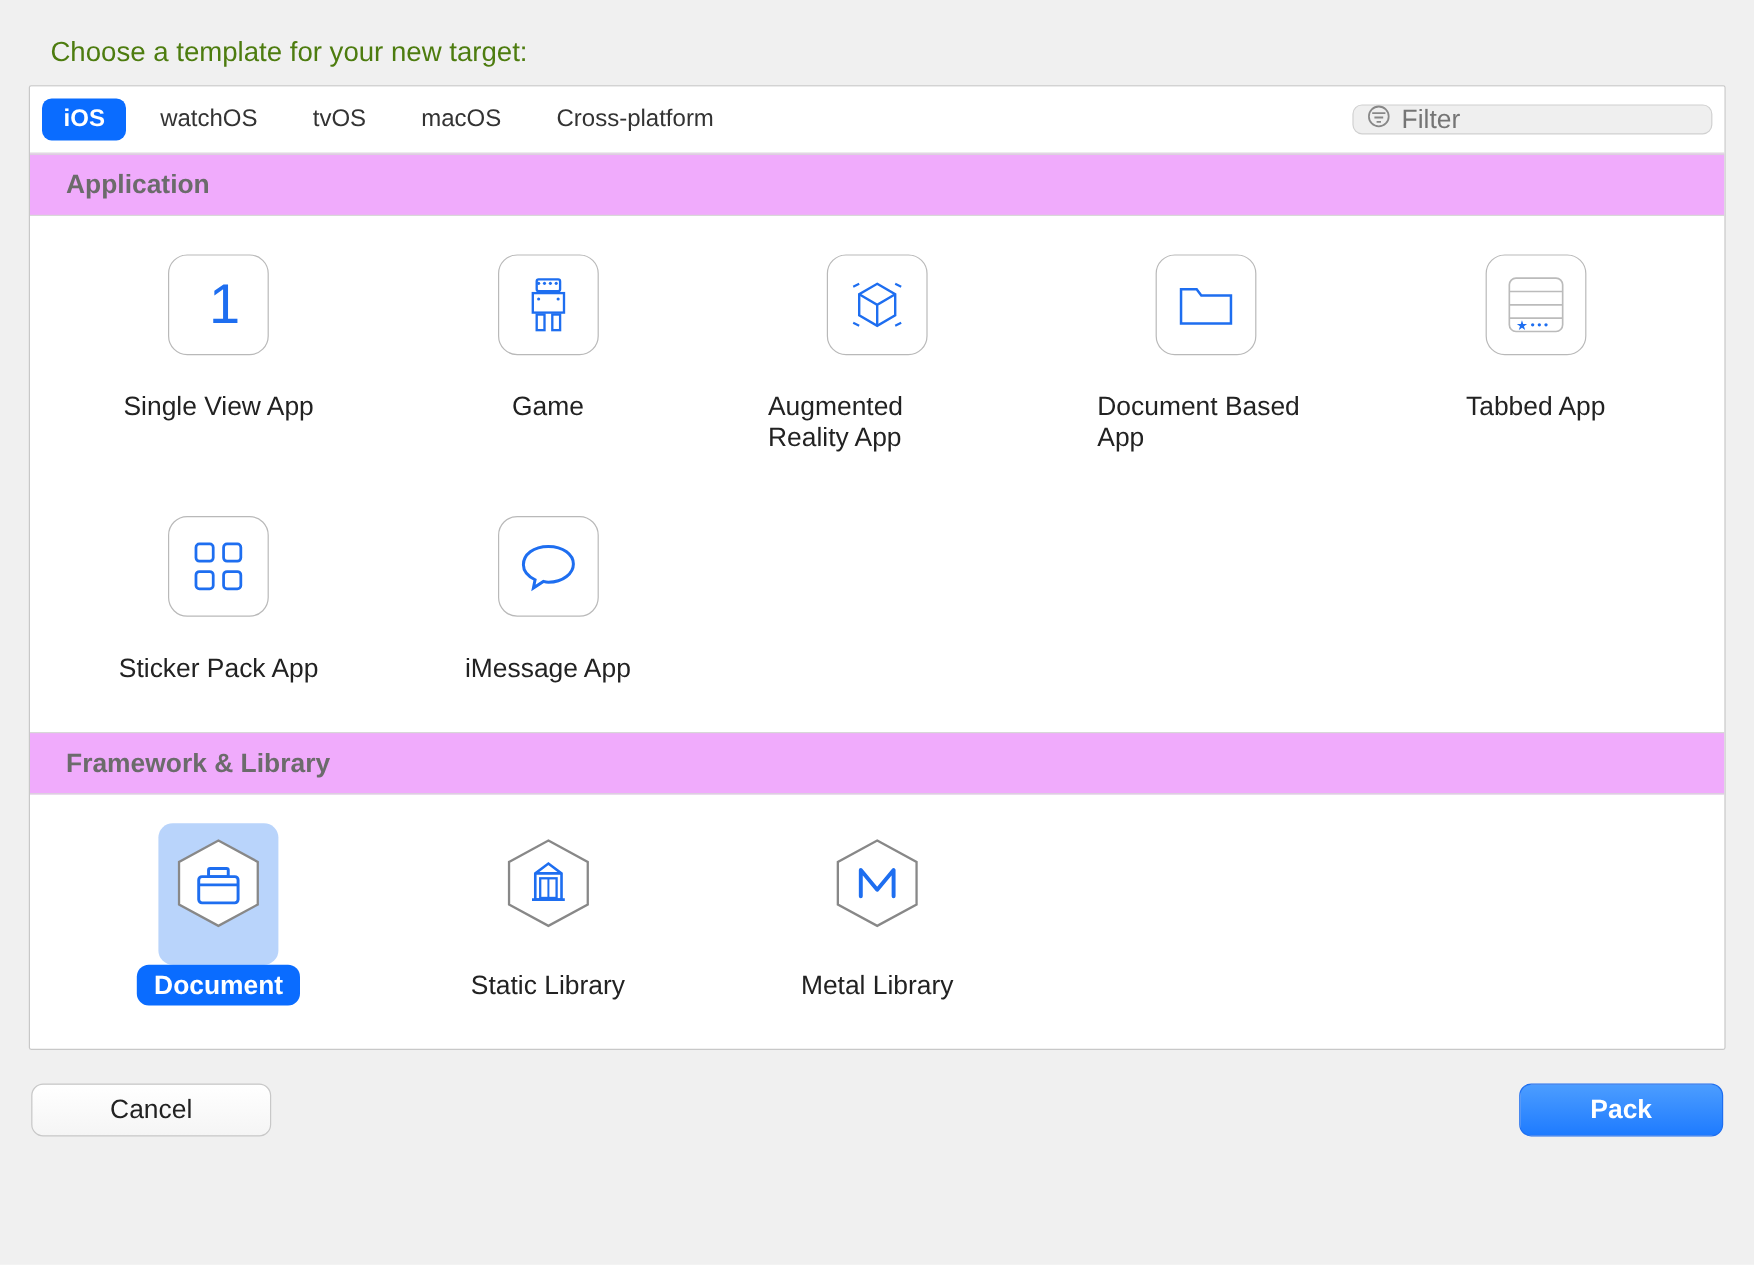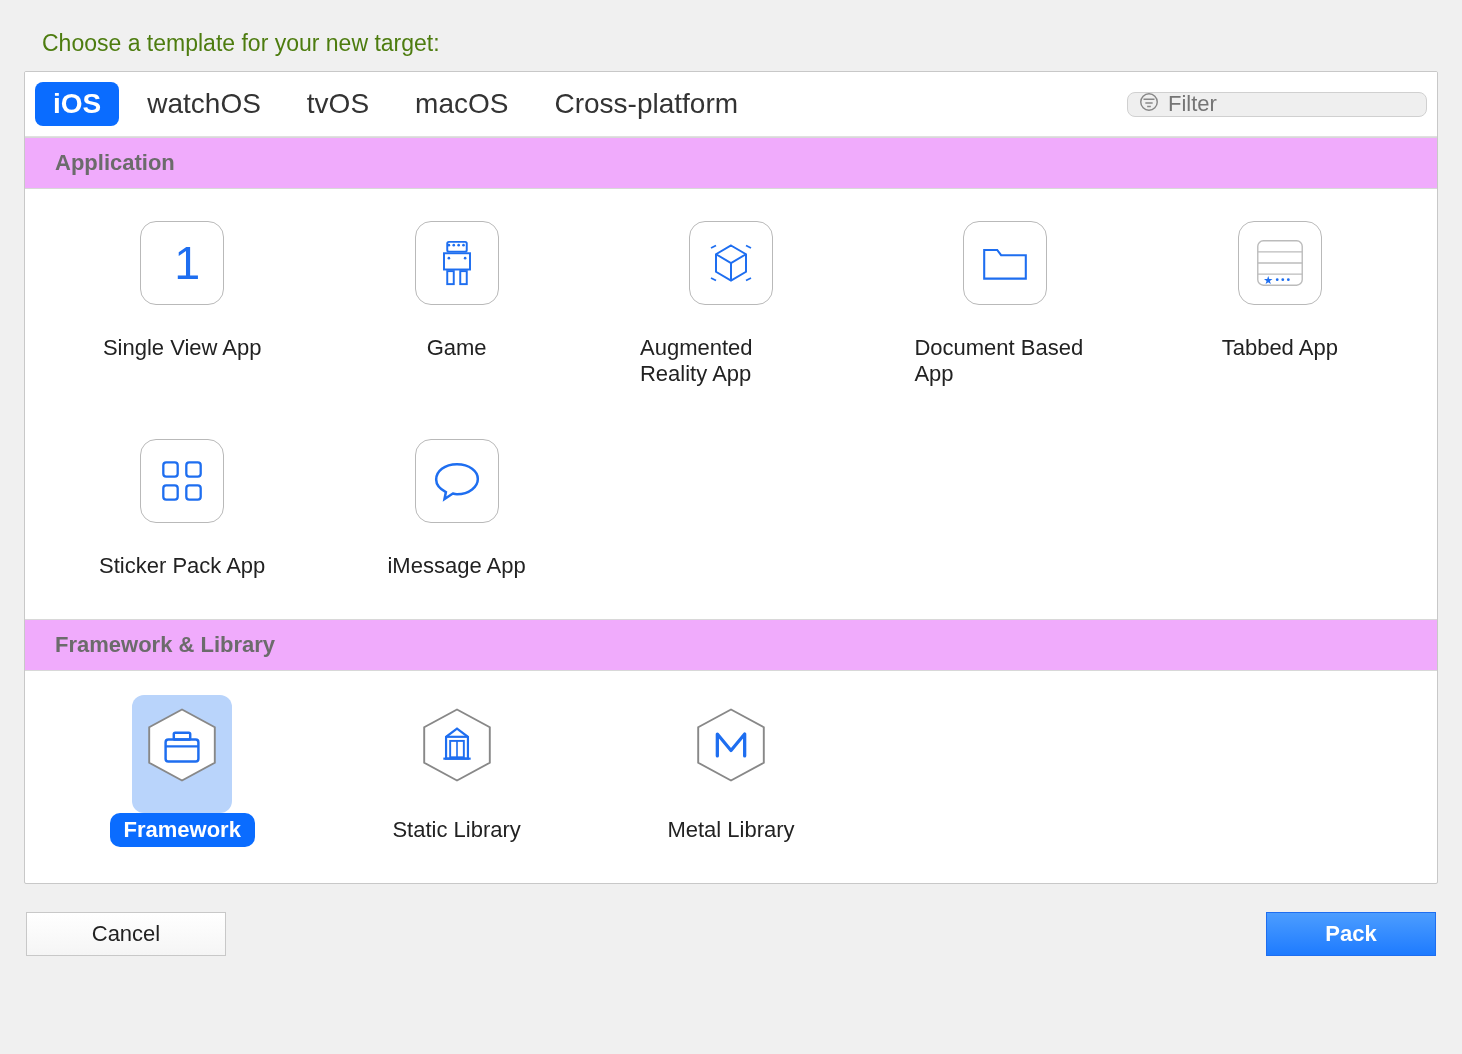--- a/index.html
+++ b/index.html
@@ -24,21 +24,21 @@
     overflow: hidden;
   }
   .tabbar {
     display: flex;
     align-items: center;
     padding: 10px 10px;
     background: #fff;
     border-bottom: 1px solid #e0e0e0;
   }
   .tab {
-    font-size: 28px;
+    font-size: 20px;
     padding: 6px 18px;
     border-radius: 8px;
     color: #333;
     margin-right: 10px;
     cursor: pointer;
   }
   .tab.active {
     background: #0a6cff;
     color: #fff;
     font-weight: 600;
@@ -123,21 +123,21 @@
     display: flex;
     align-items: center;
     margin-top: 28px;
     padding: 0 2px;
   }
   .btn {
     font-size: 22px;
     padding: 8px 0;
     width: 200px;
     text-align: center;
-    border-radius: 0;
+    border-radius: 10px;
     border: 1px solid #c8c8c8;
     background: linear-gradient(#ffffff,#f5f5f5);
     cursor: pointer;
   }
   .btn.disabled { color: #a8a8a8; cursor: default; }
   .btn.primary {
     background: linear-gradient(#4c9dff,#1e7bff);
     border: 1px solid #1e6ef0;
     color: #fff;
     font-weight: 600;
@@ -284,21 +284,21 @@
       <div class="icon-wrap">
           <div class="hex-box">
         <svg width="82" height="82" viewBox="0 0 60 60">
           <polygon points="30,4 54,17 54,43 30,56 6,43 6,17" fill="#fff" stroke="#888" stroke-width="1.4"></polygon>
           <rect x="18" y="26" width="24" height="16" rx="2" fill="none" stroke="#1e6ef0" stroke-width="1.8"></rect>
           <rect x="24" y="21" width="12" height="5" rx="1" fill="none" stroke="#1e6ef0" stroke-width="1.8"></rect>
           <line x1="18" y1="31" x2="42" y2="31" stroke="#1e6ef0" stroke-width="1.6"></line>
         </svg>
       </div>
         </div>
-      <div class="lbl">Framework</div>
+      <div class="lbl">Document</div>
     </div>
 
     <div class="cell">
       <div class="icon-wrap">
           <div class="hex-box">
         <svg width="82" height="82" viewBox="0 0 60 60">
           <polygon points="30,4 54,17 54,43 30,56 6,43 6,17" fill="#fff" stroke="#888" stroke-width="1.4"></polygon>
           <path d="M22 40 L22 24 L30 18 L38 24 L38 40 Z" fill="none" stroke="#1e6ef0" stroke-width="1.6"></path>
           <line x1="22" y1="24" x2="38" y2="24" stroke="#1e6ef0" stroke-width="1.6"></line>
           <rect x="25" y="27" width="10" height="12" fill="none" stroke="#1e6ef0" stroke-width="1.4"></rect>

